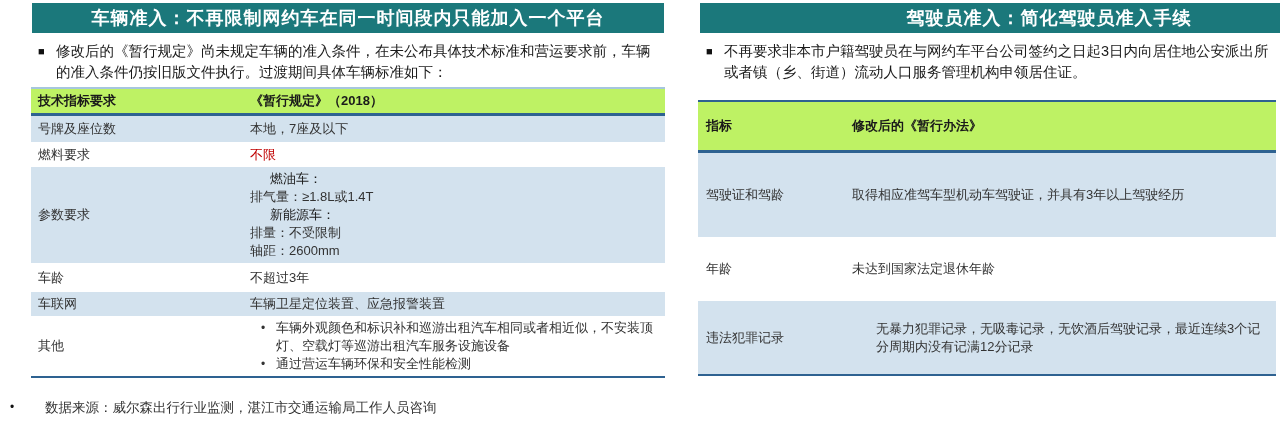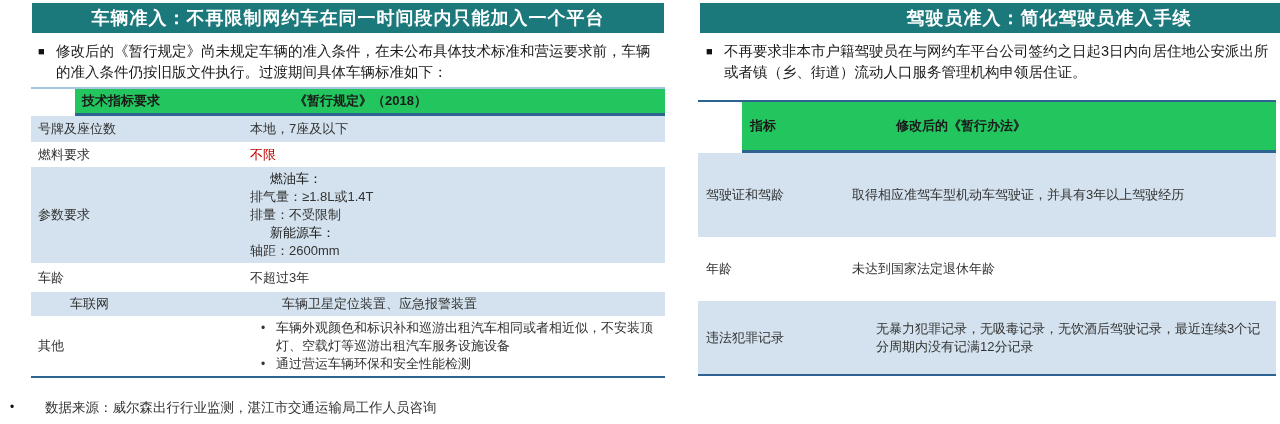--- a/index.html
+++ b/index.html
@@ -28,29 +28,29 @@
 
   
   .tbl{position:absolute;display:flex;flex-direction:column;}
   .tbl-left{left:31px;top:87px;width:634px;border-top:2px solid #a6c6de;border-bottom:2px solid #2e6291;}
   .tbl-right{left:698px;top:100px;width:578px;border-top:2px solid #2e6291;border-bottom:2px solid #2e6291;}
 
   .trow{display:flex;align-items:center;font-size:13px;line-height:18px;color:#333;}
   .trow .c1{box-sizing:border-box;padding:3px 4px 3px 7px;flex:0 0 219px;}
   .trow .c2{box-sizing:border-box;padding:3px 8px 3px 0;flex:1 1 auto;}
   .tbl-right .trow .c1{flex:0 0 154px;padding-left:8px;}
-  .thead{font-weight:bold;color:#1a1a1a;border-bottom:3px solid #2e6291;background:#22c55e;margin-left:44px;}
+  .thead{font-weight:bold;color:#1a1a1a;border-bottom:3px solid #2e6291;background:#bef264;}
   .alt{background:#d3e2ee;}
 
   .tbl-left .thead{min-height:24px;}
   .tbl-left .r0{min-height:26px;}
   .tbl-left .r1{min-height:25px;}
   .tbl-left .r2{min-height:90px;}
   .tbl-left .r3{min-height:29px;}
-  .tbl-left .r4{min-height:23px;padding-left:32px;}
+  .tbl-left .r4{min-height:23px;}
   .tbl-left .r5{min-height:56px;}
 
   .tbl-right .thead{min-height:48px;}
   .tbl-right .r0{min-height:84px;}
   .tbl-right .r1{min-height:64px;}
   .tbl-right .r2{min-height:73px;gap:24px;}
 
   .red{color:#c00000;}
   .bline{white-space:nowrap;}
   .bold{font-weight:normal;color:#1a1a1a;margin-left:20px;}
@@ -89,22 +89,22 @@
     <div class="trow r1">
       <div class="c1">燃料要求</div>
       <div class="c2 red">不限</div>
     </div>
 
     <div class="trow alt r2">
       <div class="c1">参数要求</div>
       <div class="c2">
         <div class="bline bold">燃油车：</div>
         <div class="bline">排气量：≥1.8L或1.4T</div>
+        <div class="bline bold">新能源车：</div>
         <div class="bline">排量：不受限制</div>
-        <div class="bline bold">新能源车：</div>
         <div class="bline">轴距：2600mm</div>
       </div>
     </div>
 
     <div class="trow r3">
       <div class="c1">车龄</div>
       <div class="c2">不超过3年</div>
     </div>
 
     <div class="trow alt r4">

